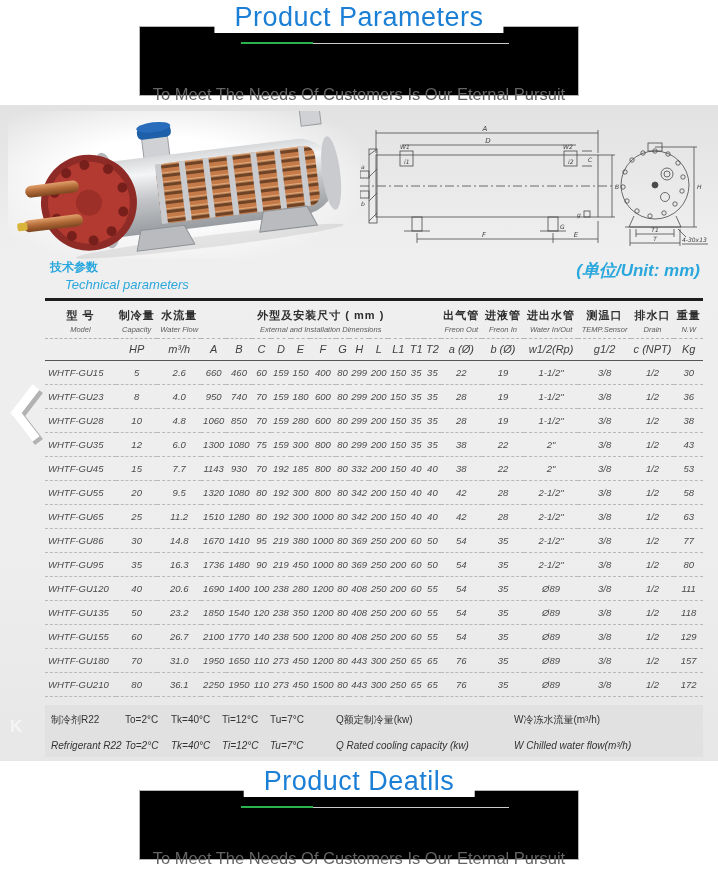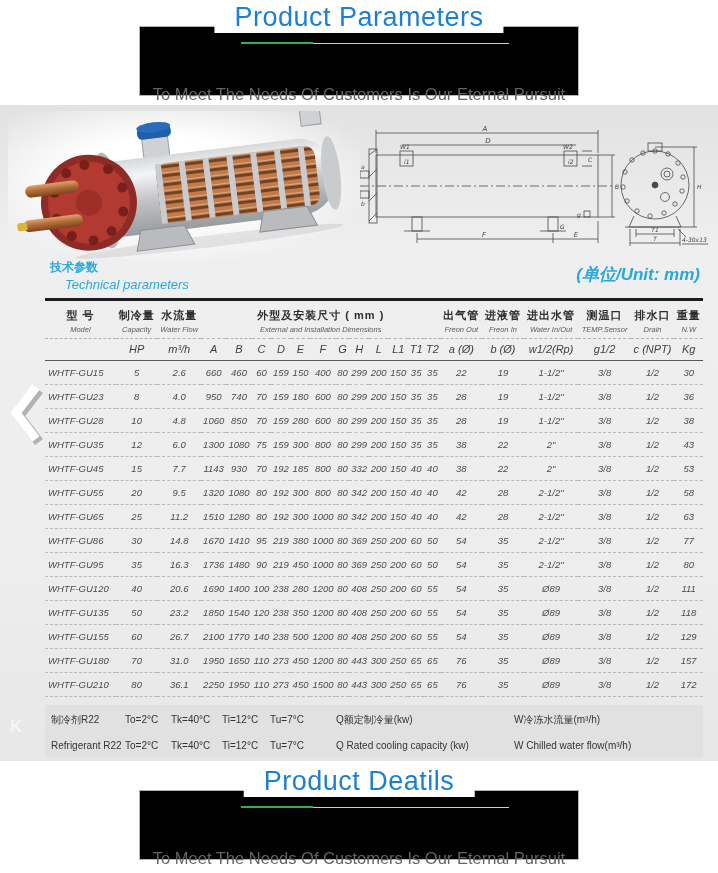--- a/index.html
+++ b/index.html
@@ -29,21 +29,21 @@
   .panel{position:relative;width:718px;height:656px;margin-top:1px;
     background:linear-gradient(180deg,#e2e2e2 0%,#efefef 22%,#ededed 72%,#e7e7e7 100%);}
   .media-row{position:relative;height:150px;padding-top:6px;display:flex;}
   .photo{width:352px;height:148px;margin-left:8px;
     background:radial-gradient(ellipse at 45% 45%,#ffffff 35%,rgba(255,255,255,0) 78%);}
   .drawing{width:350px;height:148px;margin-top:14px;}
 
   .prev-arrow{position:absolute;left:6px;top:276px;width:42px;height:64px;border:0;background:transparent;padding:0;cursor:pointer;z-index:5;}
   .watermark{position:absolute;left:10px;top:612px;color:#ffffff;opacity:.55;font-size:17px;font-weight:bold;}
 
-  .tech-head{display:flex;justify-content:space-between;align-items:center;
+  .tech-head{display:flex;justify-content:space-between;align-items:flex-start;
     margin:4px 18px 0 50px;}
   .tech-zh{font-size:12px;font-weight:bold;color:var(--accent-cyan);}
   .tech-en{font-size:13px;font-style:italic;color:var(--accent-cyan);margin-top:1px;margin-left:15px;}
   .unit-note{font-size:17px;font-style:italic;font-weight:bold;color:var(--accent-cyan);padding-bottom:2px;}
 
   
   .table-wrap{margin:6px 15px 0 45px;border-top:3px solid #1d1d1d;}
   table.spec{width:100%;border-collapse:collapse;}
   table.spec th,table.spec td{white-space:nowrap;}
   tr.grow th{padding:7px 1px 4px;border-bottom:1px dashed #b2b2b2;vertical-align:top;}
@@ -52,21 +52,21 @@
   tr.units th{font-size:11px;font-style:italic;font-weight:normal;color:#3f3f3f;
     padding:4px 1px 5px;border-bottom:1.5px solid #565656;}
   tbody td{font-size:9.5px;font-style:italic;color:var(--table-ink);text-align:center;
     padding:6px 1px;border-bottom:1px dashed #b9b9b9;}
   tbody td.model{text-align:left;padding-left:3px;}
 
   
   .notes{margin:8px 15px 0 45px;height:52px;background:var(--notes-bg);
     padding:8px 8px 6px 6px;display:flex;flex-direction:column;justify-content:space-between;gap:11px;}
   .note-row{display:flex;align-items:baseline;font-size:10px;color:#333;}
-  .note-row.en{}
+  .note-row.en{font-style:italic;}
   .note-row span{flex-shrink:0;}
   .note-row span:nth-child(1){width:74px;}
   .note-row span:nth-child(2){width:46px;}
   .note-row span:nth-child(3){width:51px;}
   .note-row span:nth-child(4){width:48px;}
   .note-row span:nth-child(5){width:66px;}
   .note-row span:nth-child(6){width:178px;}
   .note-row span:nth-child(7){flex:1 1 auto;}
 
   

